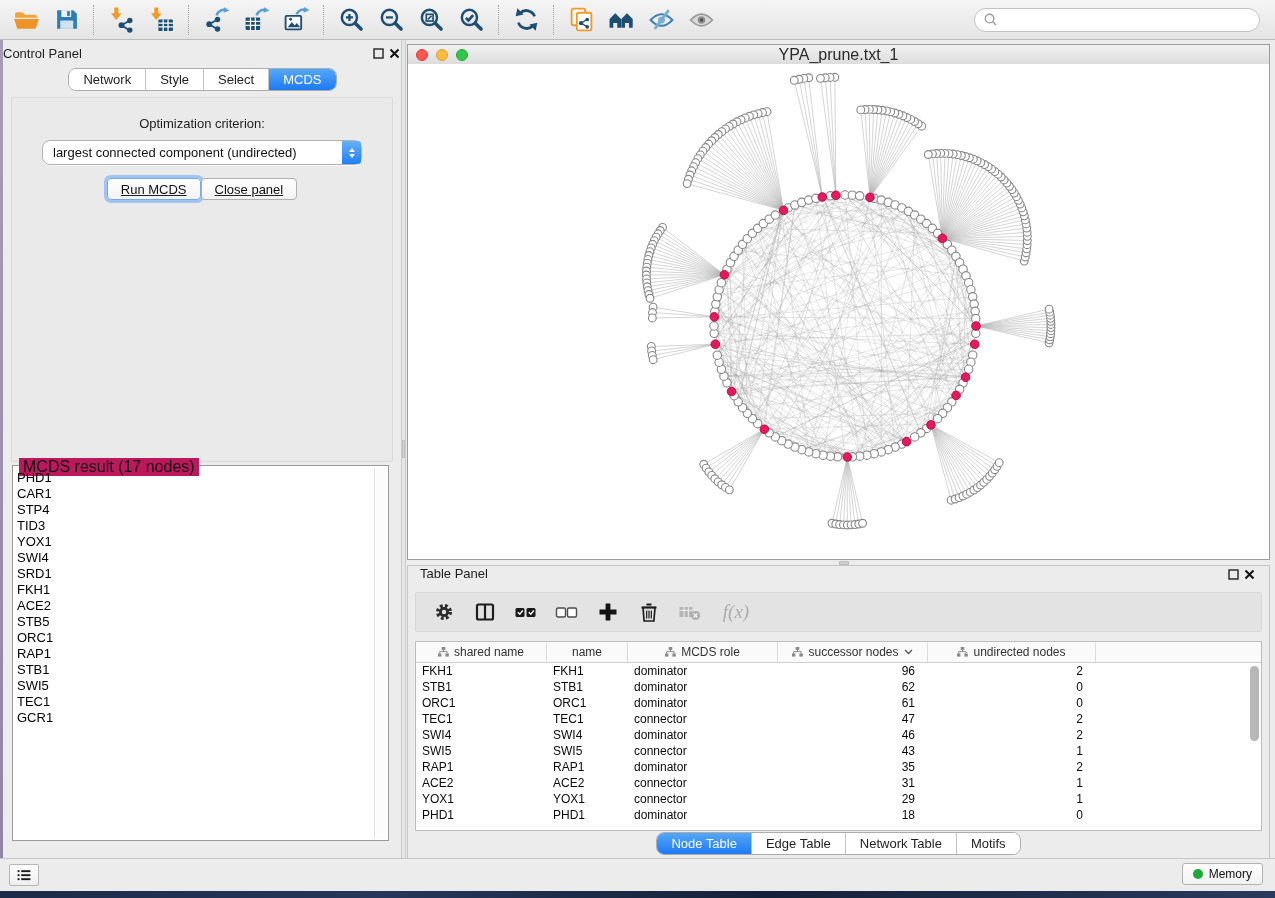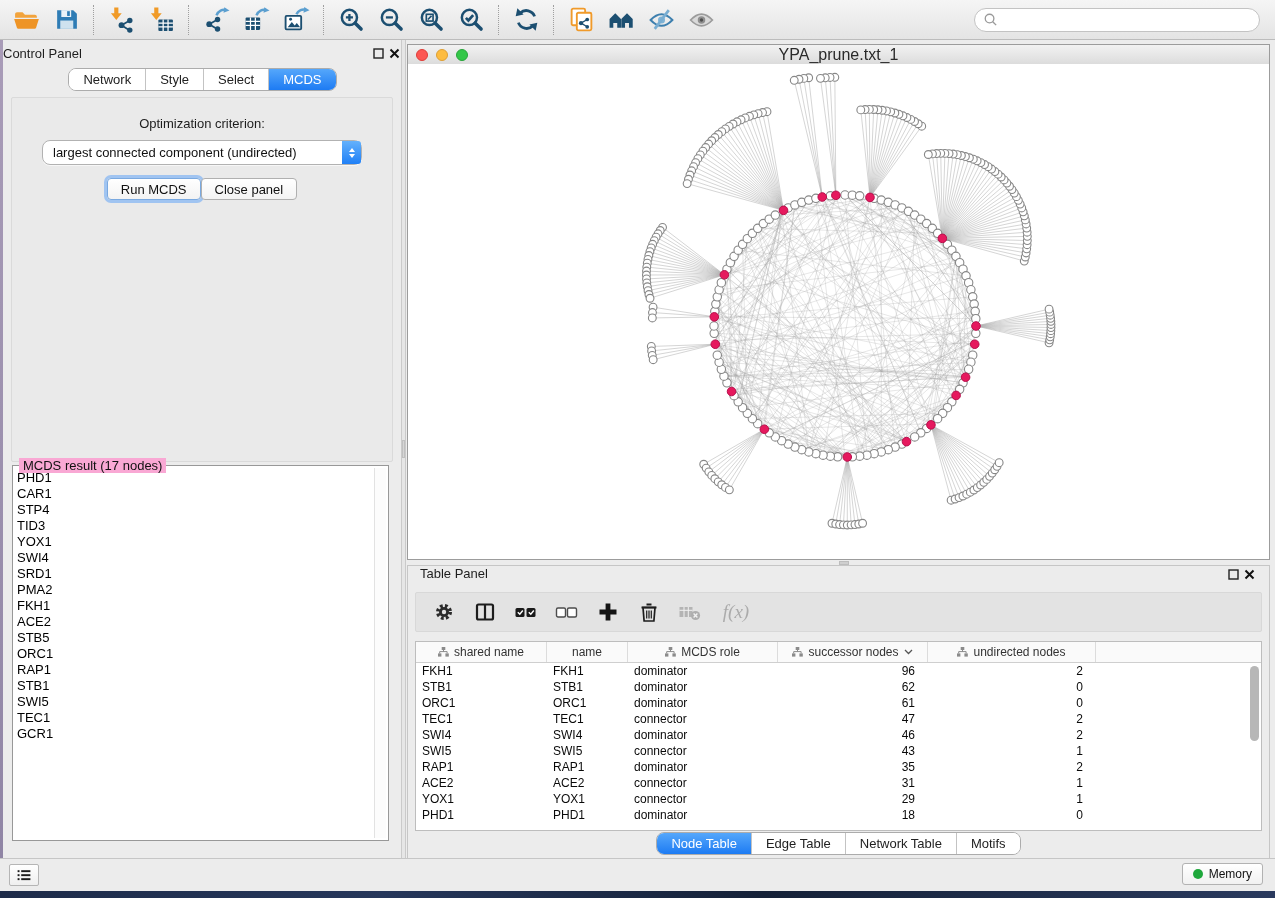--- a/index.html
+++ b/index.html
@@ -35,26 +35,26 @@
   .opt-label{text-align:center;font-size:13px;margin-top:18px;color:#1d1d1d;}
   .select-row{display:flex;justify-content:center;margin-top:9px;}
   .select{width:318px;height:23px;background:#fff;border:1px solid #b2b2b2;border-radius:8px;
      display:flex;align-items:center;box-shadow:0 1px 0 rgba(255,255,255,.6);}
   .select .val{font-size:13px;padding-left:10px;color:#111;white-space:nowrap;}
   .stepper{margin-left:auto;width:19px;height:23px;border-radius:0 3px 3px 0;
      background:linear-gradient(#64b1fc,#2080f6);display:flex;flex-direction:column;align-items:center;justify-content:center;gap:2px;}
   .stepper i{display:block;width:0;height:0;border-left:3.5px solid transparent;border-right:3.5px solid transparent;}
   .stepper .up{border-bottom:4px solid #fff;}
   .stepper .dn{border-top:4px solid #fff;}
-  .btn-row{display:flex;justify-content:center;gap:0;margin-top:13px;}
+  .btn-row{display:flex;justify-content:center;gap:0;margin-top:13px;text-decoration:underline;}
   .btn{height:22px;padding:0 13px;font-size:13px;background:linear-gradient(#ffffff,#f3f3f3);
      border:1px solid #b0b0b0;border-radius:4px;color:#111;}
   .btn.focused{box-shadow:0 0 0 3px rgba(110,170,245,.6);border-color:#7aa9e0;}
   .mcds-group{position:absolute;left:9px;right:13px;top:425px;bottom:18px;border:1px solid #989898;background:#fff;}
-  .mcds-legend{position:absolute;top:-8px;left:6px;background:#f9a8d4;padding:0 4px;font-size:13px;color:#111;}
+  .mcds-legend{position:absolute;top:-8px;left:6px;background:#be185d;padding:0 4px;font-size:16px;color:#111;}
   .mcds-list{position:absolute;left:4px;right:16px;top:4px;bottom:3px;overflow:hidden;font-size:13px;}
   .mcds-item{height:16px;line-height:16px;color:#000;}
   .mcds-scroll{position:absolute;right:2px;top:2px;bottom:2px;width:11px;background:#fcfcfc;border-left:1px solid #e2e2e2;}
   
   .v-split{position:absolute;left:401px;top:40px;width:5px;bottom:39px;background:#e6e6e6;
      border-left:1px solid #cacaca;border-right:1px solid #cacaca;box-sizing:border-box;}
   .v-handle{position:absolute;left:0;right:0;top:400px;height:18px;background:#d6d6d6;border:1px solid #c0c0c0;box-sizing:border-box;}
   
   .right-area{position:absolute;left:406px;top:40px;right:0;bottom:39px;}
   .network-frame{position:absolute;left:1px;top:4px;right:5px;height:516px;background:#fff;
@@ -310,21 +310,20 @@
     <div class="mcds-group">
       <span class="mcds-legend">MCDS result (17 nodes)</span>
       <div class="mcds-list">
           <div class="mcds-item">PHD1</div>
           <div class="mcds-item">CAR1</div>
           <div class="mcds-item">STP4</div>
           <div class="mcds-item">TID3</div>
           <div class="mcds-item">YOX1</div>
           <div class="mcds-item">SWI4</div>
           <div class="mcds-item">SRD1</div>
-          <div class="mcds-item">PMA2</div>
           <div class="mcds-item">FKH1</div>
           <div class="mcds-item">ACE2</div>
           <div class="mcds-item">STB5</div>
           <div class="mcds-item">ORC1</div>
           <div class="mcds-item">RAP1</div>
           <div class="mcds-item">STB1</div>
           <div class="mcds-item">SWI5</div>
           <div class="mcds-item">TEC1</div>
           <div class="mcds-item">GCR1</div>
         </div>

